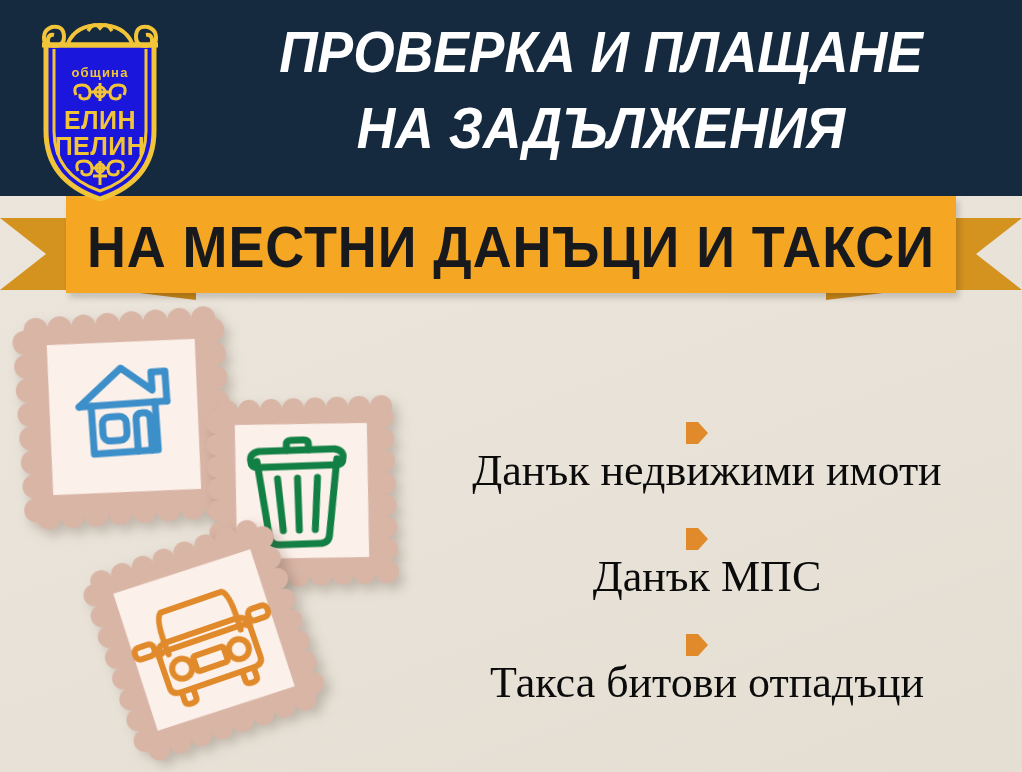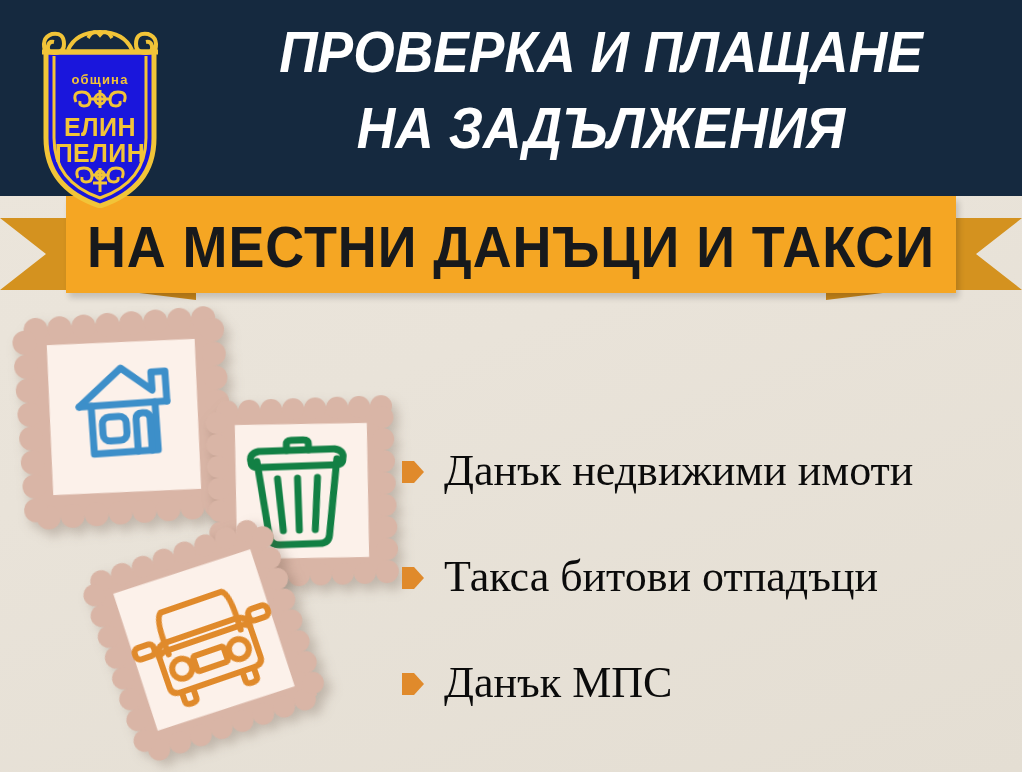--- a/index.html
+++ b/index.html
@@ -42,21 +42,21 @@
     transform: scaleX(0.92);
     transform-origin: center top;
     white-space: nowrap;
   }
   .header-title .line { display: block; }
 
   
   .logo-wrap {
     position: absolute;
     left: 24px;
-    top: 26px;
+    top: 19px;
     width: 152px;
     height: 182px;
     z-index: 8;
   }
   .logo-wrap svg { display: block; }
 
   
   .ribbon {
     position: absolute;
     left: 0;
@@ -135,20 +135,21 @@
     position: absolute;
     left: 402px;
     top: 418px;
     width: 610px;
     z-index: 4;
   }
   .bullet-item {
     display: flex;
     align-items: center;
     height: 106px;
+    flex-direction: column;
   }
   .bullet-marker {
     flex: 0 0 auto;
     width: 22px;
     height: 26px;
     margin-right: 20px;
     margin-top: 2px;
   }
   .bullet-marker svg { display: block; }
   .bullet-label {
@@ -395,27 +396,27 @@
       </span>
       <span class="bullet-label">Данък недвижими имоти</span>
     </div>
 
     <div class="bullet-item">
       <span class="bullet-marker">
         <svg width="22" height="26" viewBox="0 0 22 26">
           <path d="M0 2 L12 2 L22 13 L12 24 L0 24 Z" fill="#e08a2b"></path>
         </svg>
       </span>
-      <span class="bullet-label">Такса битови отпадъци</span>
+      <span class="bullet-label">Данък МПС</span>
     </div>
 
     <div class="bullet-item">
       <span class="bullet-marker">
         <svg width="22" height="26" viewBox="0 0 22 26">
           <path d="M0 2 L12 2 L22 13 L12 24 L0 24 Z" fill="#e08a2b"></path>
         </svg>
       </span>
-      <span class="bullet-label">Данък МПС</span>
+      <span class="bullet-label">Такса битови отпадъци</span>
     </div>
 
   </div>
 
 </div>
 
 </body></html>

